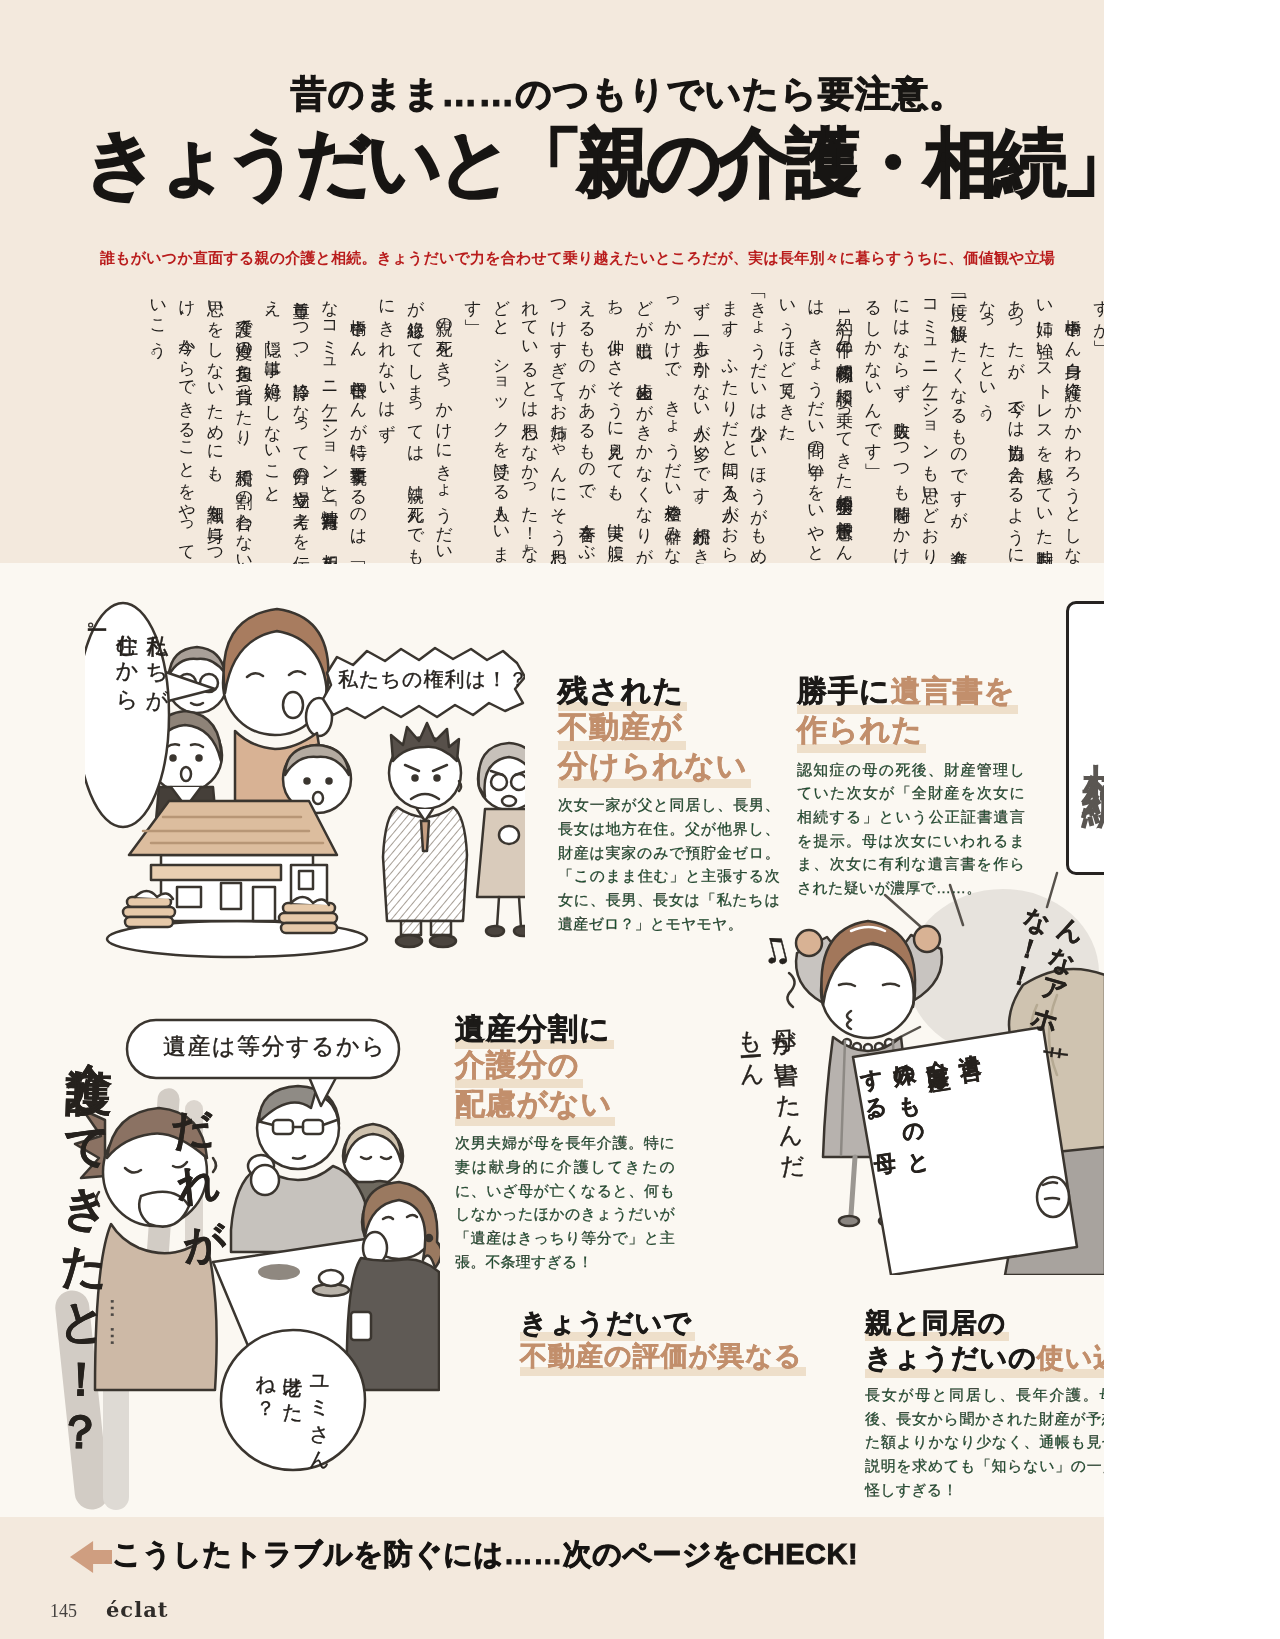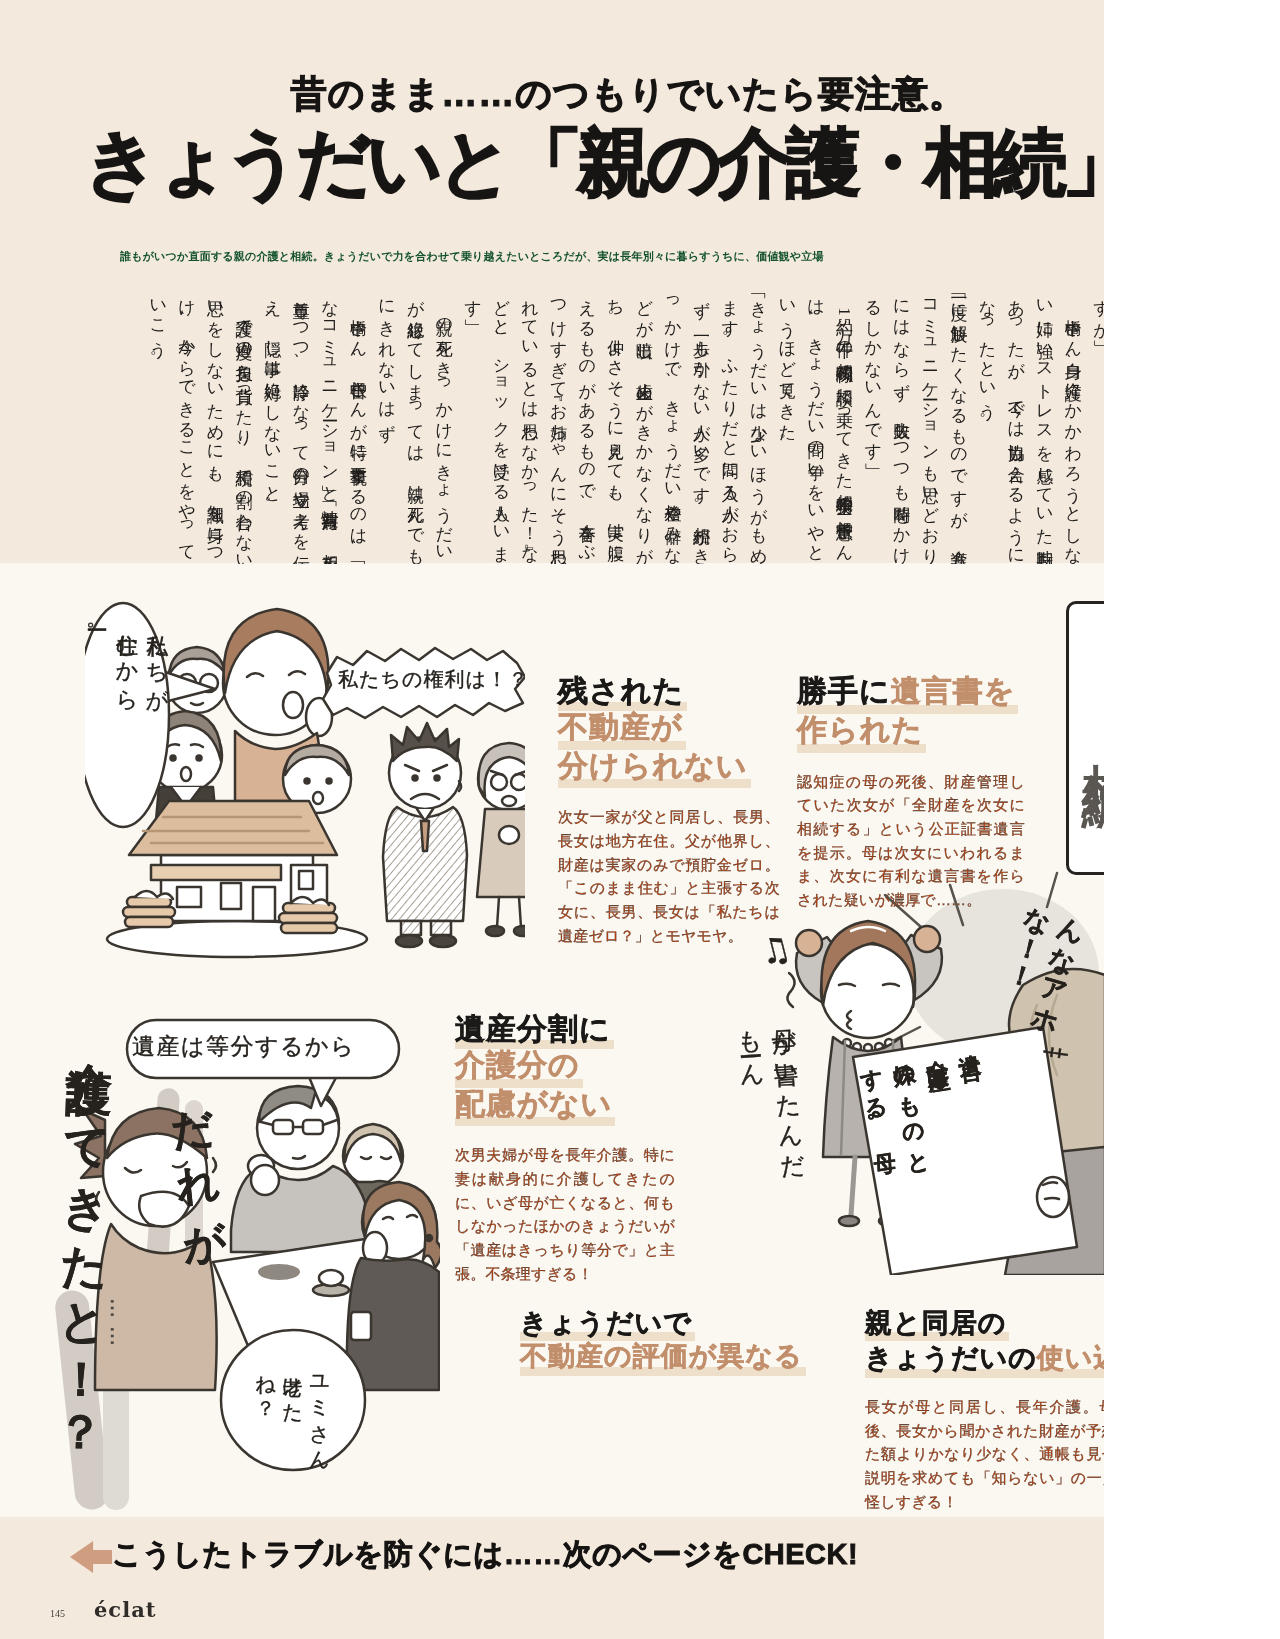--- a/index.html
+++ b/index.html
@@ -5,73 +5,73 @@
   html,body{margin:0;padding:0;}
   .page{position:relative;width:1104px;height:1639px;background:#f3e9dd;overflow:hidden;
         font-family:"Liberation Sans","DejaVu Sans",sans-serif;color:#26231f;}
   .white-zone{position:absolute;left:0;top:563px;width:1280px;height:954px;background:#fbf8f2;}
 
   
   .kicker{position:absolute;right:138px;top:70px;font-size:36px;font-weight:bold;
           letter-spacing:1px;color:#171513;-webkit-text-stroke:1.2px #171513;white-space:nowrap;}
   .title{position:absolute;left:84px;top:114px;font-size:74px;font-weight:bold;letter-spacing:-5px;
          color:#171513;-webkit-text-stroke:2px #171513;white-space:nowrap;}
-  .lead{position:absolute;left:120px;top:249px;font-size:11px;font-weight:bold;
-        letter-spacing:0.2px;color:#14532d;white-space:nowrap;}
+  .lead{position:absolute;left:100px;top:249px;font-size:15px;font-weight:bold;
+        letter-spacing:0.2px;color:#b91c1c;white-space:nowrap;}
 
   
   .article{position:absolute;left:80px;top:288px;width:1064px;height:276px;
            writing-mode:vertical-rl;white-space:pre-line;overflow:hidden;
            font-family:"Liberation Serif","DejaVu Serif",serif;
            font-size:17px;line-height:28.6px;letter-spacing:1.1px;color:#201e1c;}
 
   
   .badge{position:absolute;left:1066px;top:601px;width:74px;height:268px;background:#fff;
          border:3px solid #262321;border-radius:10px;display:flex;align-items:center;justify-content:center;}
   .badge-text{writing-mode:vertical-rl;font-size:48px;font-weight:bold;color:#5a5652;letter-spacing:9px;}
 
   
   .card{position:absolute;}
   .hline{display:table;font-size:30px;font-weight:bold;letter-spacing:1px;line-height:1.26;
          color:#1c1a18;-webkit-text-stroke:0.6px currentColor;
          background:linear-gradient(to top,#eedfca 9px,rgba(0,0,0,0) 9px);padding:0 3px 1px 0;}
   .small .hline{font-size:27px;}
   .brown{color:#c28f6c;font-family:Liberation Mono, monospace;}
-  .card .body{margin-top:17px;font-size:15px;line-height:1.58;letter-spacing:0.2px;
-              color:#c2410c;-webkit-text-stroke:0.3px #3c3936;text-align:justify;}
+  .card .body{margin-top:5px;font-size:15px;line-height:1.58;letter-spacing:0.2px;
+              color:#14532d;-webkit-text-stroke:0.3px #3c3936;text-align:justify;}
 
   
   .illus{position:absolute;}
   .illus svg{display:block;}
   .hand{position:absolute;font-family:"DejaVu Sans",sans-serif;color:#26221e;
         -webkit-text-stroke:0.4px currentColor;}
   .v{writing-mode:vertical-rl;}
   .pre{white-space:pre-line;}
 
   .bub-live{left:80px;top:618px;width:92px;height:224px;font-size:22px;line-height:30px;letter-spacing:2px;}
   .bub-rights{left:338px;top:666px;font-size:20px;letter-spacing:1px;white-space:nowrap;}
-  .bub-equal{left:132px;top:1031px;font-size:23px;letter-spacing:1.5px;white-space:nowrap;}
+  .bub-equal{left:163px;top:1031px;font-size:23px;letter-spacing:1.5px;white-space:nowrap;}
   .shout-who{left:170px;top:1080px;height:200px;font-size:42px;font-weight:bold;letter-spacing:8px;transform:rotate(-6deg);}
   .shout-care{left:54px;top:1026px;height:490px;font-size:46px;font-weight:bold;letter-spacing:6px;transform:rotate(1.5deg);}
   .bub-yumi{left:252px;top:1362px;height:120px;font-size:20px;line-height:27px;letter-spacing:2px;}
   .dots{left:106px;top:1298px;height:140px;font-size:20px;letter-spacing:8px;color:#4c4844;}
   .note{left:760px;top:930px;font-size:34px;transform:rotate(-14deg);}
   .mom-wrote{left:740px;top:1012px;height:266px;font-size:24px;line-height:34px;letter-spacing:3px;transform:rotate(-4deg);}
   .will-text{left:868px;top:1044px;height:220px;font-size:22px;line-height:33px;letter-spacing:4px;
              font-weight:bold;transform:rotate(-9deg);}
   .burst{left:1002px;top:893px;height:190px;font-size:26px;font-weight:bold;letter-spacing:2px;transform:rotate(16deg);}
   .anger{left:1042px;top:1042px;font-size:26px;transform:rotate(8deg);}
 
   
   .banner-text{position:absolute;left:112px;top:1535px;font-size:29px;font-weight:bold;
                letter-spacing:0.5px;color:#161412;-webkit-text-stroke:0.9px #161412;white-space:nowrap;text-align:center;}
   .arrow-left{position:absolute;left:70px;top:1541px;width:42px;height:32px;background:#cf9e80;
               clip-path:polygon(0 50%,55% 0,55% 28%,100% 28%,100% 72%,55% 72%,55% 100%);}
   .footer{position:absolute;left:50px;top:1597px;display:flex;align-items:baseline;}
-  .pagenum{font-family:"Liberation Serif",serif;font-size:10px;color:#454240;}
+  .pagenum{font-family:"Liberation Serif",serif;font-size:18px;color:#454240;}
   .logo{font-family:"DejaVu Serif",serif;font-size:21px;font-weight:bold;letter-spacing:1px;color:#2f2c29;margin-left:29px;}
 </style>
 </head>
 <body>
 
 <div class="page">
   <div class="white-zone"></div>
 
   <div class="kicker">昔のまま……のつもりでいたら要注意。</div>
   <div class="title">きょうだいと「親の介護・相続」</div>

